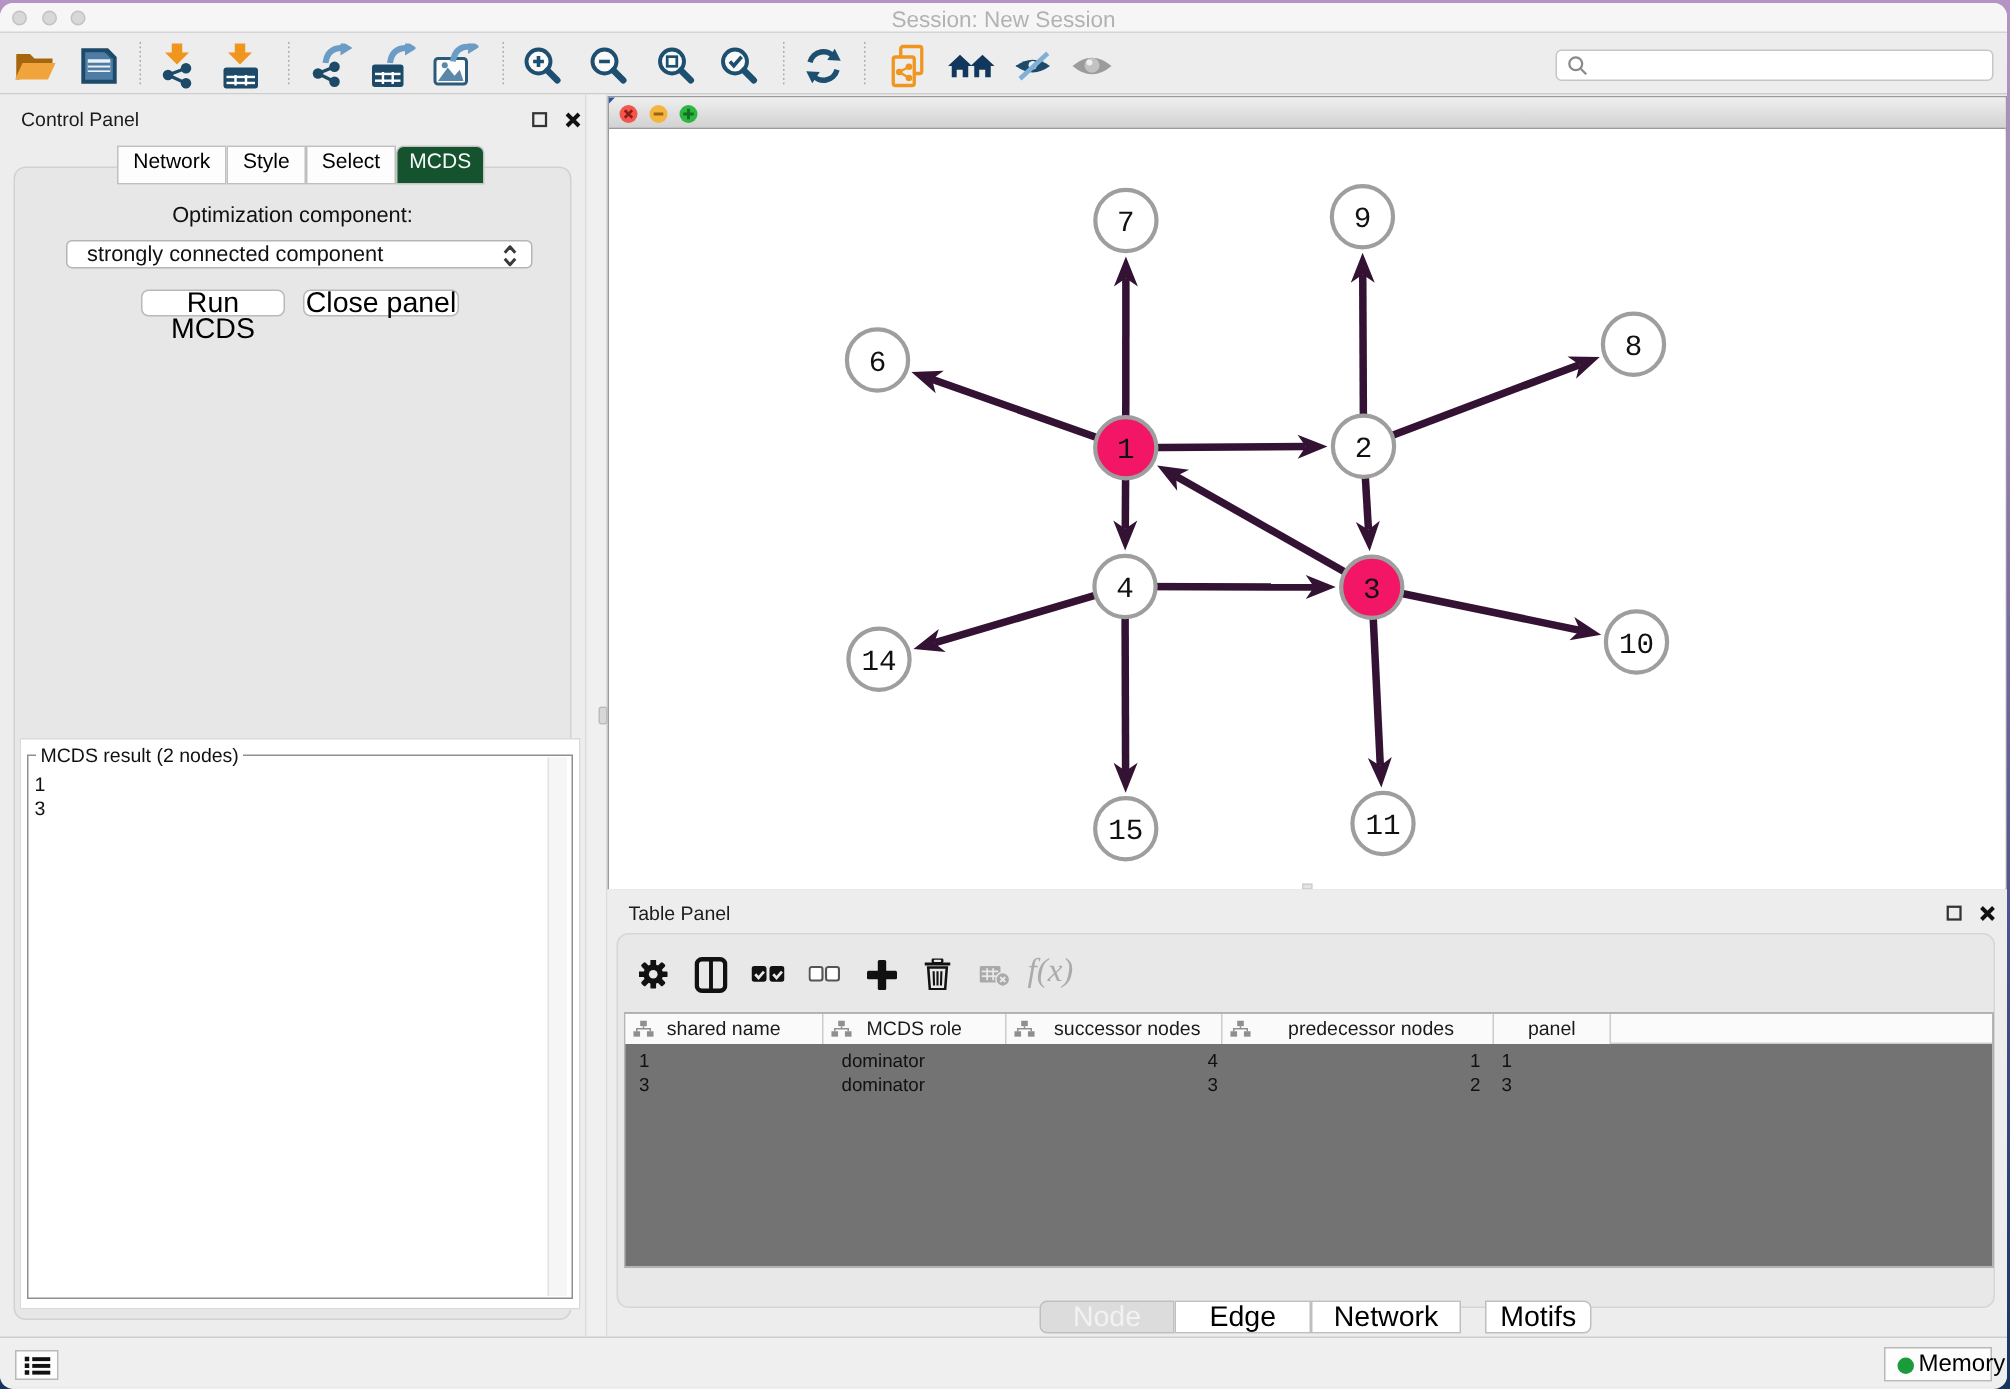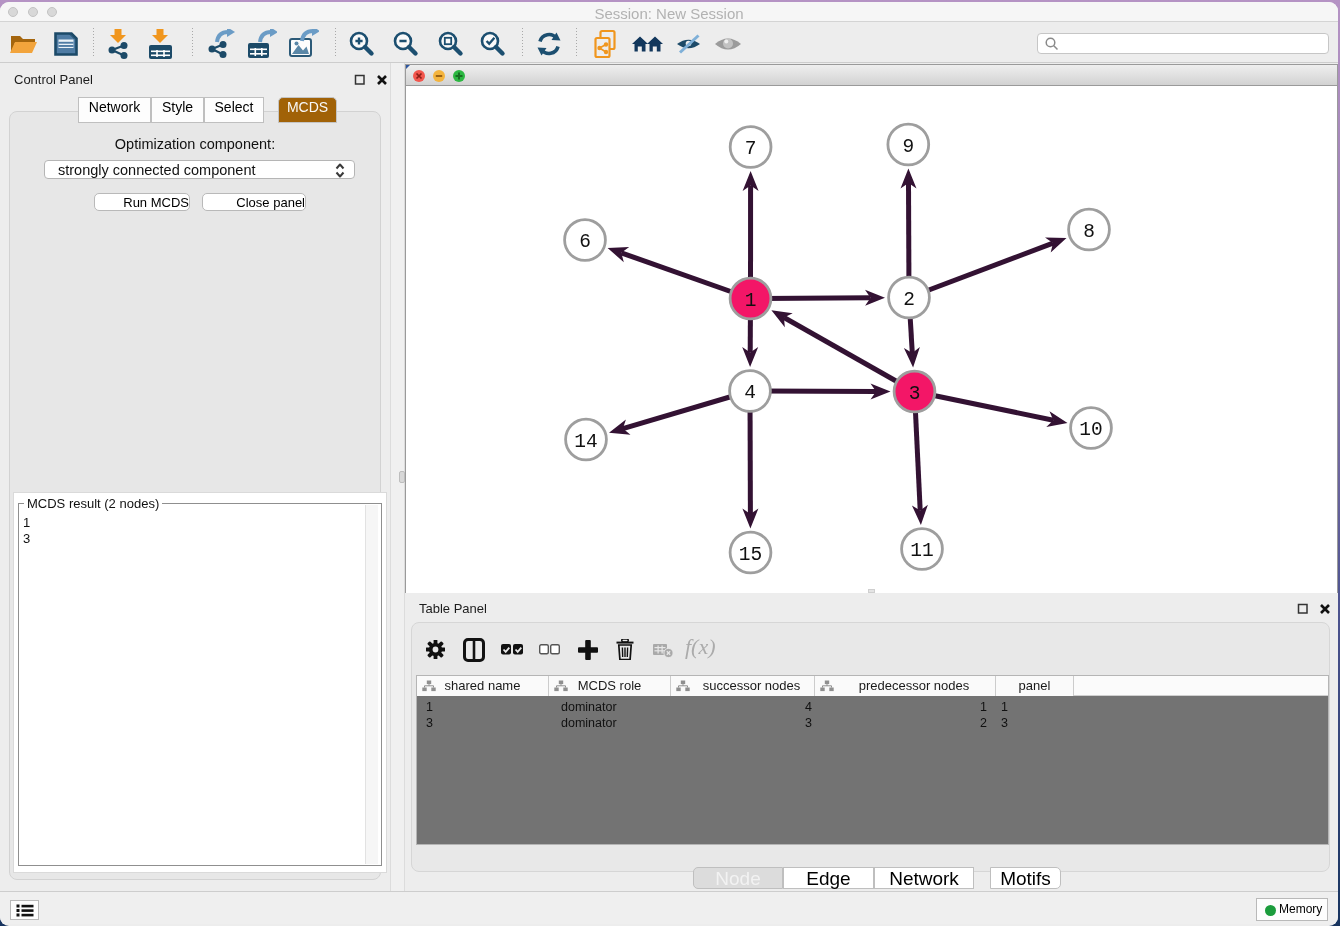--- a/index.html
+++ b/index.html
@@ -21,29 +21,29 @@
   background-size:1px 3px; background-repeat:repeat-y; }
 .searchbox { position:absolute; left:1037px; top:11px; width:292px; height:21px;
   background:#fff; border:1px solid #c6c6c6; border-radius:4px; }
 
 .cpanel { position:absolute; left:0; top:61px; width:390px; height:828px; background:#ededed; }
 .cpanel-hdr { position:absolute; left:14px; top:9px; font-size:13px; color:#1c1c1c; }
 .panehdr-btns { position:absolute; top:11px; right:2px; }
 .tabs { position:absolute; top:34px; left:0; width:100%; height:19px; }
 .tab { position:absolute; top:0; height:26px; background:#fdfdfd; border:1px solid #bfbfbf;
   font-size:14px; text-align:center; line-height:18px; color:#000; }
-.tab.sel { background:#a16207; color:#f8f8f8; border-color:#c4c4c4; border-radius:5px 5px 0 0;margin-left:14px; }
+.tab.sel { background:#14532d; color:#f8f8f8; border-color:#c4c4c4; border-radius:5px 5px 0 0; }
 .cp-content { position:absolute; left:9px; top:48px; width:372px; height:769px;
   background:#e7e7e7; border:1px solid #d2d2d2; border-radius:8px; }
 .optlabel { position:absolute; top:73px; left:0; width:100%; text-align:center; font-size:14.5px; color:#111; }
 .dropdown { position:absolute; left:44px; top:97px; width:311px; height:19px; background:#fff;
   border:1px solid #b5b5b5; border-radius:4px; font-size:14.5px; line-height:18px;
   padding-left:13px; color:#111; }
 .btn { position:absolute; top:130px; height:18px; background:#fff; border:1px solid #b9b9b9;
-  border-radius:5px; font-size:13px; text-align:right; line-height:17px; color:#000; }
+  border-radius:5px; font-size:19px; text-align:center; line-height:17px; color:#000; }
 .resultbox { position:absolute; left:13px; top:429px; width:374px; height:381px;
   background:#fff; border:1px solid #dadada; }
 .fieldset { position:absolute; left:4px; top:10px; right:4px; bottom:6px; border:1px solid #8f8f8f; }
 .legend { position:absolute; left:5px; top:-8px; background:#fff; padding:0 3px; font-size:13px; color:#111; }
 .scrolltrack { position:absolute; right:3px; top:1px; width:13px; bottom:1px;
   background:#f6f6f6; border-left:1px solid #e2e2e2; }
 .resline { position:absolute; left:4px; font-size:13px; color:#111; }
 
 .vdivider { position:absolute; left:390px; top:61px; width:15px; height:828px; background:#f0f0f0;
   border-left:1px solid #dcdcdc; border-right:1px solid #dcdcdc; }
@@ -79,21 +79,21 @@
 .bottomtabs { position:absolute; left:0; top:274px; width:100%; height:22px; }
 .btab { position:absolute; top:0; height:22px; background:#fff; border:1px solid #bfbfbf;
   font-size:19px; text-align:center; line-height:21px; color:#000; }
 .btab.sel { background:#dcdcdc; color:#f2f2f2; }
 
 .statusbar { position:absolute; left:0; top:889px; width:100%; height:33px; background:#efefef;
   border-top:1px solid #cdcdcd; }
 .sb-btn-left { position:absolute; left:10px; top:8px; width:29px; height:20px; background:#fdfdfd;
   border:1px solid #b9b9b9; }
 .sb-btn-right { position:absolute; right:10px; top:6px; width:72px; height:23px; background:#fdfdfd;
-  border:1px solid #b9b9b9; font-size:12px; line-height:21px; text-align:left; padding-left:22px; color:#000; }
+  border:1px solid #b9b9b9; font-size:16px; line-height:21px; text-align:left; padding-left:22px; color:#000; }
 .memdot { position:absolute; left:8px; top:6px; width:11px; height:11px; border-radius:50%; background:#1b9c3c; }
 </style>
 </head>
 <body>
 <div class="window">
   <div class="titlebar">
     <div class="tl" style="left:8px;"></div>
     <div class="tl" style="left:27.5px;"></div>
     <div class="tl" style="left:47px;"></div>
     <div class="wtitle">Session: New Session</div>

